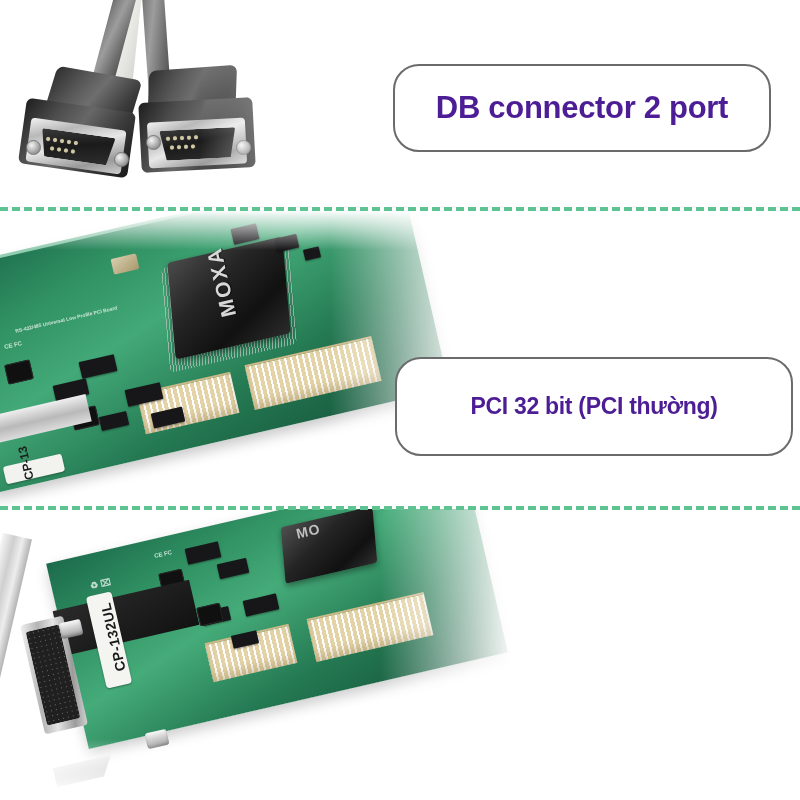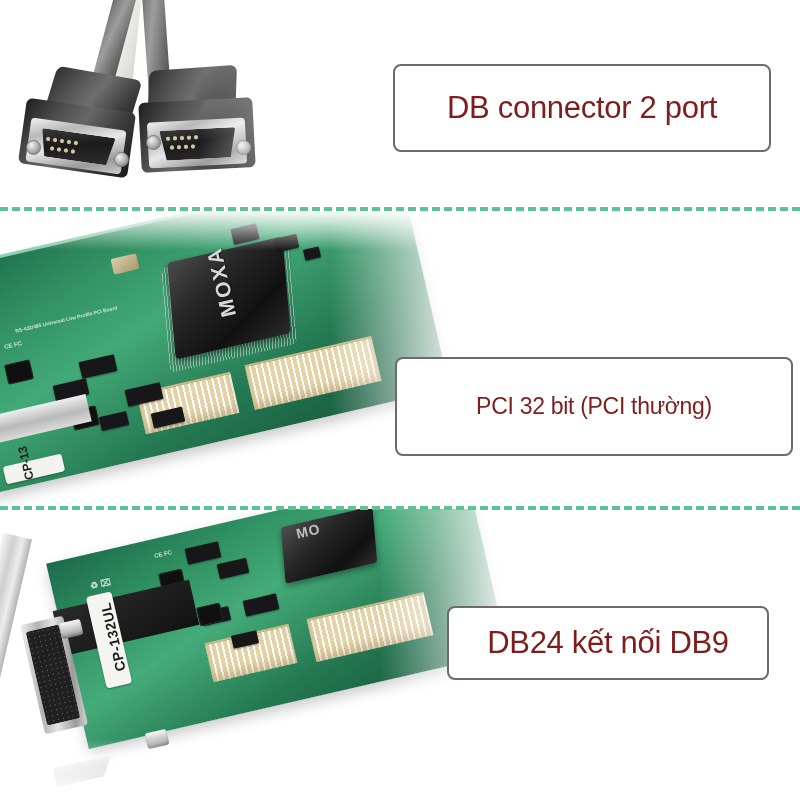--- a/index.html
+++ b/index.html
@@ -26,25 +26,25 @@
   }
   #divider-1{top:207px;}
   #divider-2{top:506px;}
 
   
   .callout{
     position:absolute;
     box-sizing:border-box;
     background:#ffffff;
     border:2px solid #6b6b6b;
-    border-radius:8px;
+    border-radius:26px;
     display:flex;align-items:center;justify-content:center;
     z-index:8;
-    color:#7f1d1d;
-    font-weight:normal;
+    color:#4c1d95;
+    font-weight:bold;
     letter-spacing:-0.3px;
     white-space:nowrap;
   }
   #callout-1{left:393px;top:64px;width:378px;height:88px;font-size:31px;}
   #callout-2{left:395px;top:357px;width:398px;height:99px;font-size:23px;}
   #callout-3{left:447px;top:606px;width:322px;height:74px;font-size:31px;}
 
   
   .ph1{position:absolute;inset:0;background:#ffffff;}
   .cable{
@@ -387,15 +387,14 @@
     </div>
   </div>
 
   <div class="divider" id="divider-1"></div>
   <div class="divider" id="divider-2"></div>
 
   <div class="callout" id="callout-1">DB connector 2 port</div>
 
   <div class="callout" id="callout-2">PCI 32 bit (PCI thường)</div>
 
-  <div class="callout" id="callout-3">DB24 kết nối DB9</div>
 
 </div>
 
 </body></html>

